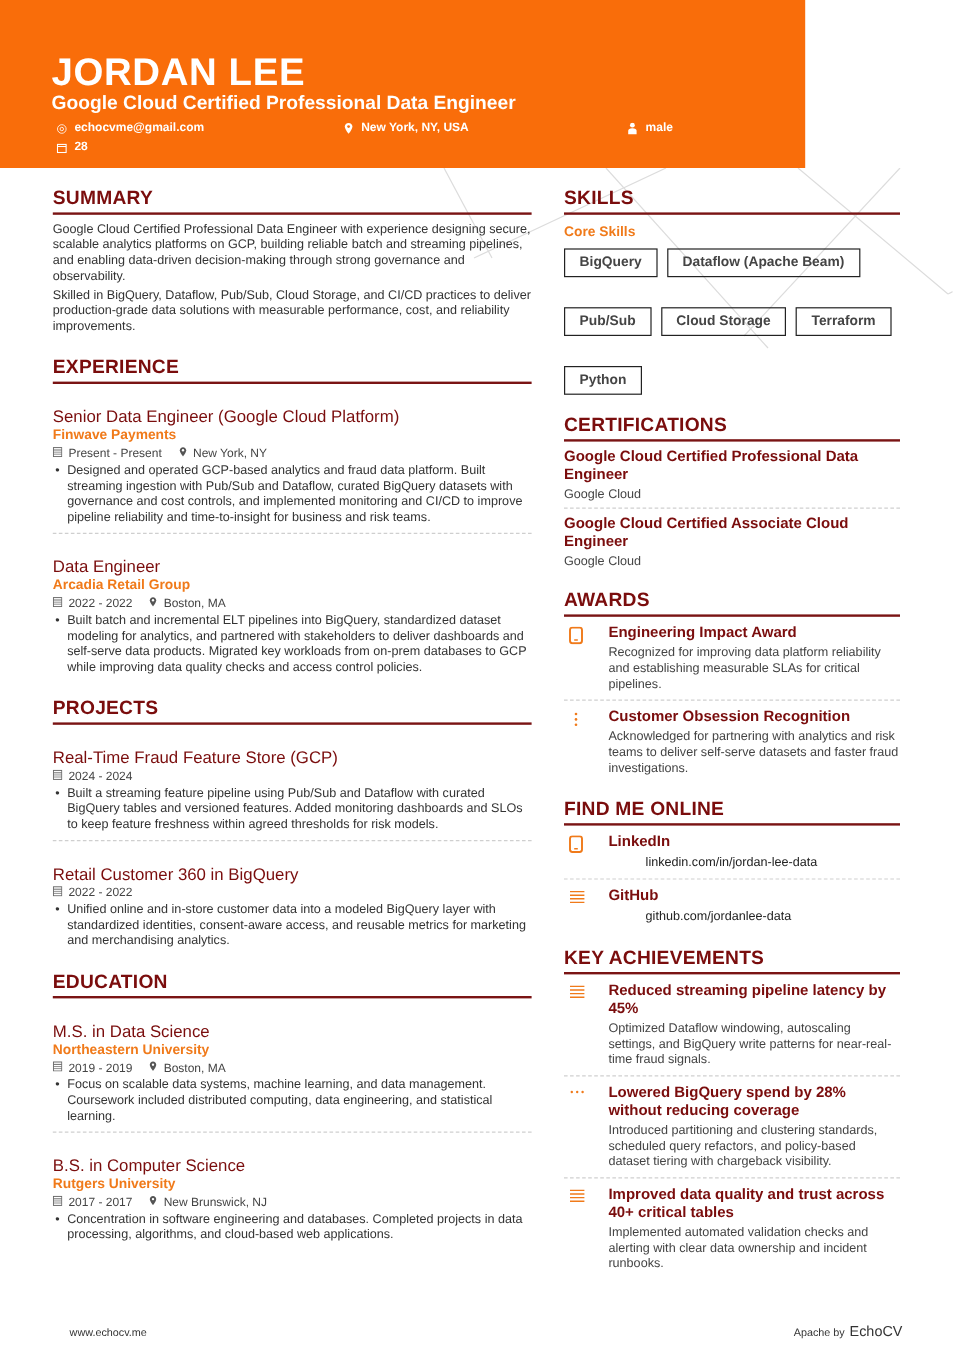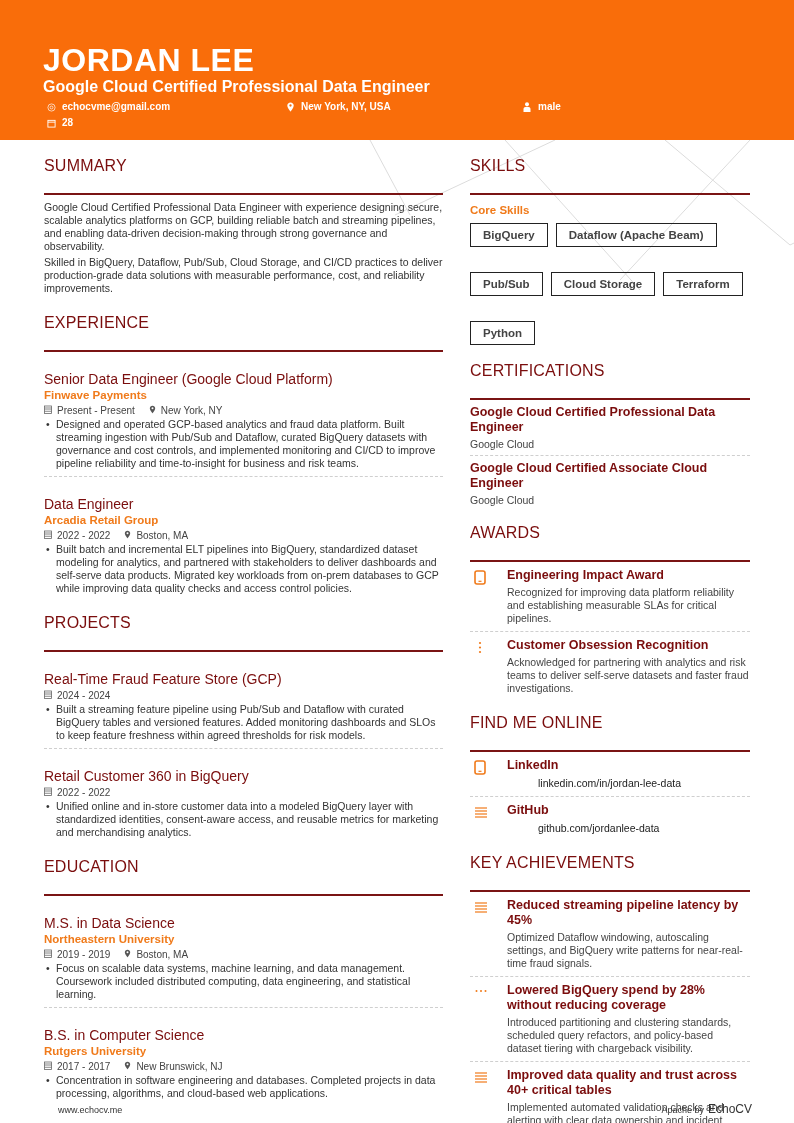--- a/index.html
+++ b/index.html
@@ -1,31 +1,31 @@
 <!DOCTYPE html>
 <html><head>
 <meta charset="utf-8">
 <style>
   * { box-sizing: border-box; margin: 0; padding: 0; }
   html, body { width: 794px; height: 1123px; background: #ffffff; overflow: hidden; }
   body { font-family: "Liberation Sans", "DejaVu Sans", sans-serif; color: #333; position: relative; }
 
-  .header { position: absolute; left: 0; top: 0; width: 794px; height: 140px; background: #f96d0a; color: #fff; }
+  .header { position: absolute; left: 0; top: 0; width: 671px; height: 140px; background: #f96d0a; color: #fff; }
   .name { position: absolute; left: 43px; top: 42px; font-size: 32px; font-weight: 700; letter-spacing: 0.5px; line-height: 36px; }
   .title { position: absolute; left: 43px; top: 78px; font-size: 16px; font-weight: 700; line-height: 18px; }
   .contact { position: absolute; font-size: 10px; font-weight: 700; display: flex; align-items: center; gap: 6px; line-height: 12px; }
   .contact .ic { width: 10px; height: 10px; display: inline-flex; align-items: center; justify-content: center; }
 
   .deco { position: absolute; left: 0; top: 140px; width: 794px; height: 200px; pointer-events: none; }
 
   .col { position: absolute; top: 156px; }
   .left { left: 44px; width: 399px; }
   .right { left: 470px; width: 280px; }
 
-  .sec-title { font-size: 16px; font-weight: 400; color: #7a0d0d; border-bottom: 2px solid #7a1414; padding-bottom: 17px; line-height: 20px; letter-spacing: 0.2px; }
+  .sec-title { font-size: 16px; font-weight: 700; color: #7a0d0d; border-bottom: 2px solid #7a1414; padding-bottom: 1px; line-height: 20px; letter-spacing: 0.2px; }
   .section { margin-bottom: 12px; }
 
   .summary p { font-size: 10.5px; line-height: 13px; color: #333; margin-top: 6px; }
   .summary p + p { margin-top: 3px; }
 
   .entry { padding: 18px 0 6px; border-bottom: 1px dashed #cfcfcf; }
   .entry:last-child { border-bottom: none; }
   .entry-title { font-size: 14px; color: #7a0d0d; line-height: 18px; }
   .entry-org { font-size: 11.5px; font-weight: 700; color: #f07a1a; line-height: 15px; }
   .meta { font-size: 10px; color: #444; display: flex; gap: 14px; line-height: 13px; margin-top: 1px; }

